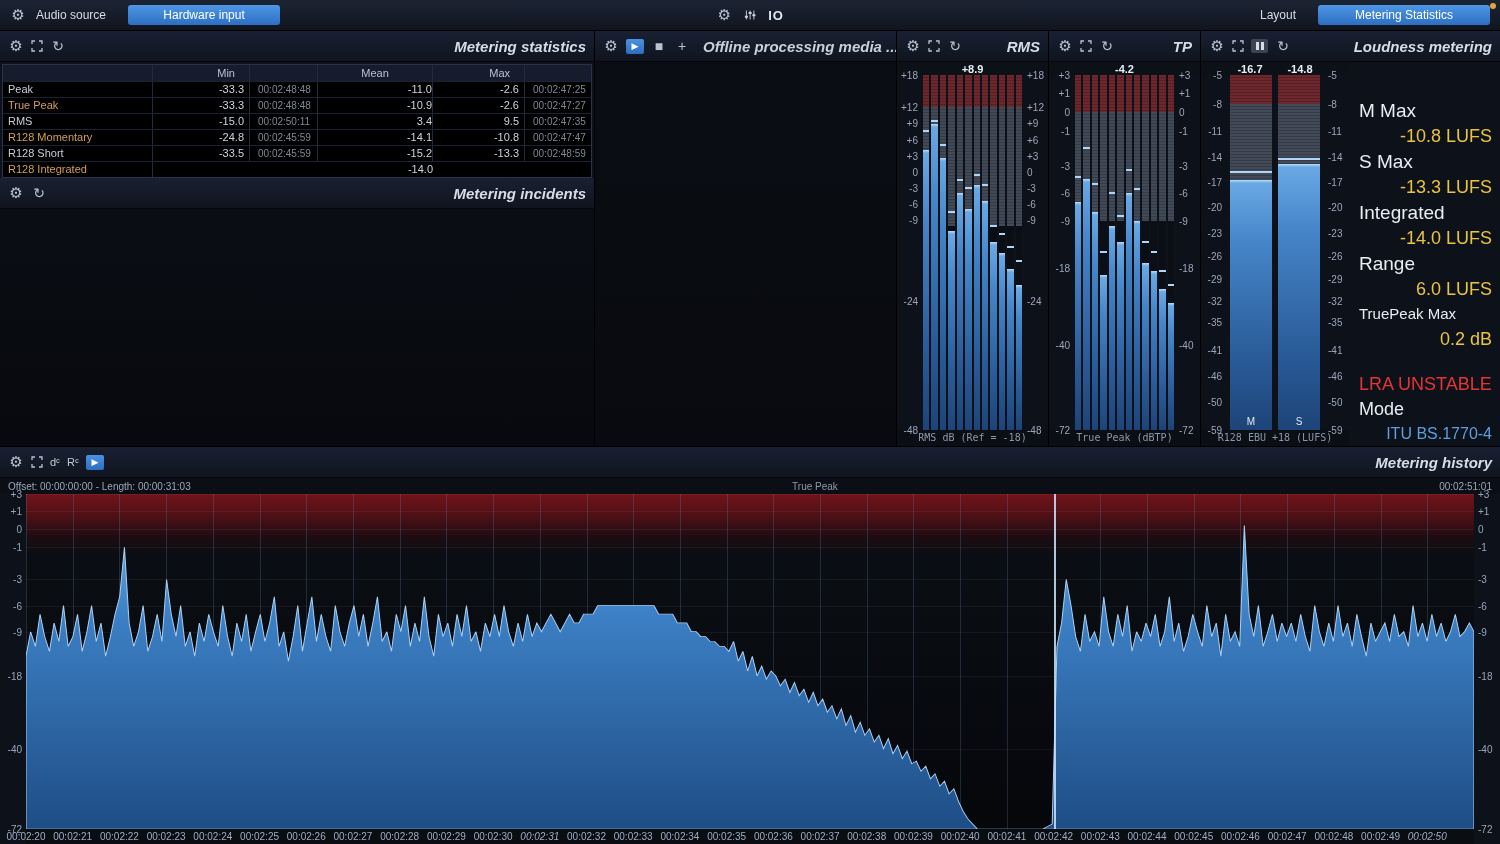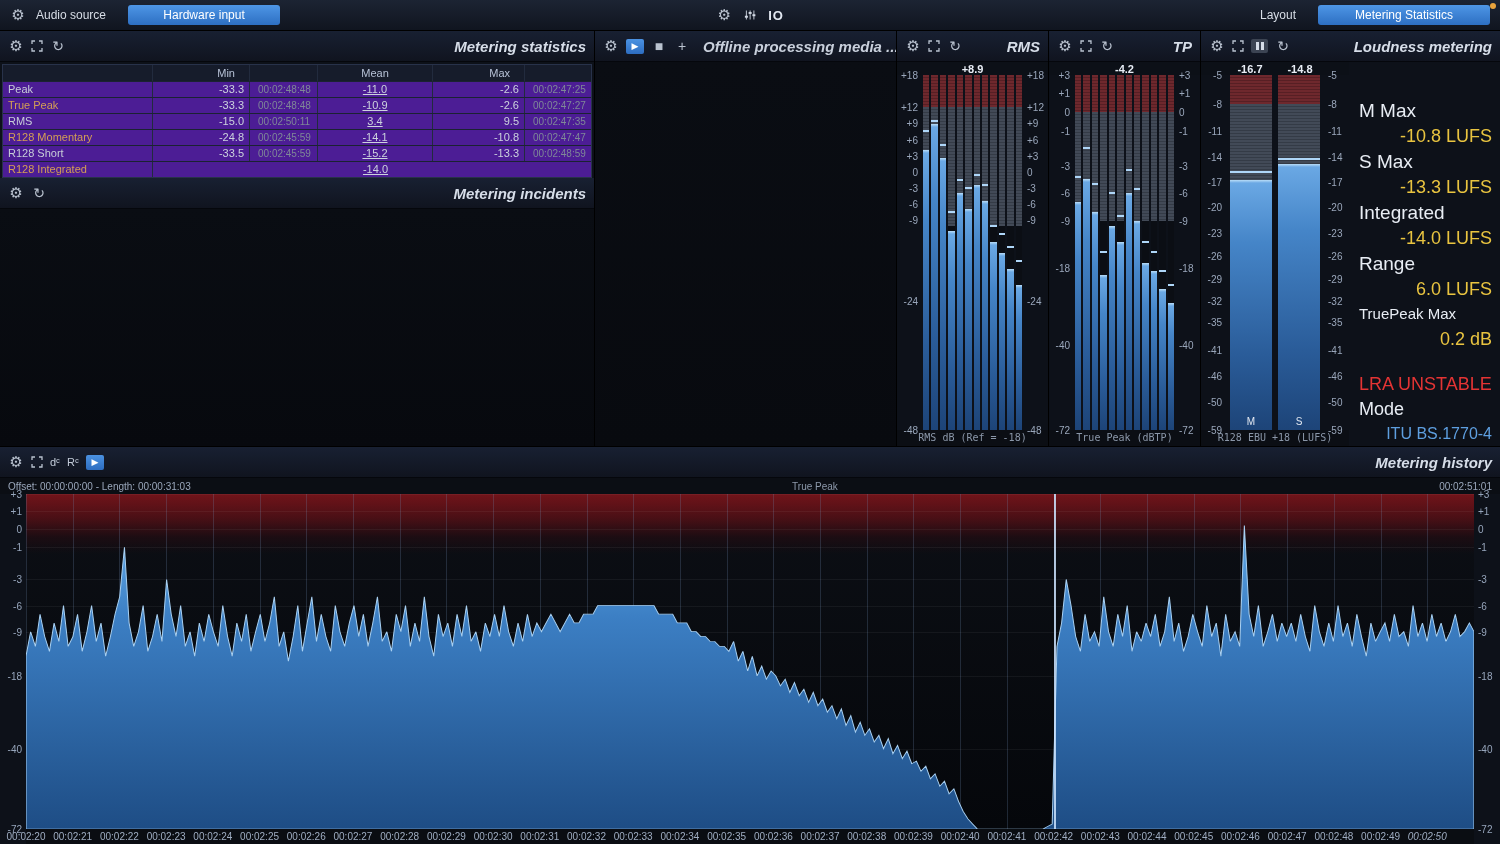--- a/index.html
+++ b/index.html
@@ -39,32 +39,32 @@
   .pause-ic i{width:3px;height:8px;background:#d6dde8;display:block;}
   .mini-ic{font-size:11px;color:#c3ccd9;cursor:pointer;flex:0 0 auto;}
 
   
   .col-left{display:flex;flex-direction:column;background:#0d1119;min-width:0;}
   .stats-panel{flex:0 0 auto;}
   .incidents-panel{flex:1;}
   .incidents-body{flex:1;background:linear-gradient(#0a0d13,#07090e);}
 
   
-  .stats-table{margin:2px 2px 0 2px;border:1px solid #28324a;font-size:11px;background:#4c1d95;}
+  .stats-table{margin:2px 2px 0 2px;border:1px solid #28324a;font-size:11px;background:#000000;}
   .srow{display:grid;grid-template-columns:150px 97px 68px 115px 92px 1fr;height:15px;line-height:15px;border-bottom:1px solid #1b2232;}
   .srow:last-child{border-bottom:none;}
   .srow.head{background:#161c2b;color:#b7c2d6;height:16px;line-height:16px;}
   .cell{border-right:1px solid #222b3e;overflow:hidden;white-space:nowrap;}
   .srow .cell:last-child{border-right:none;}
   .srow.merged .cell{border-right:none;}
   .srow.merged .cell:first-child{border-right:1px solid #222b3e;}
   .cell.rlabel{padding-left:5px;color:#c7cdd8;}
   .srow.alt .cell.rlabel{color:#d49f55;}
   .cell.num{text-align:right;padding-right:5px;color:#ccd3dd;}
-  .cell.mean{text-align:center;color:#ccd3dd;text-decoration:underline;}
+  .cell.mean{text-align:right;color:#ccd3dd;}
   .cell.time{padding-left:8px;color:#7f8897;font-size:10px;}
   .cell.hmin,.cell.hmax{text-align:right;padding-right:14px;}
   .cell.hmean{text-align:center;}
 
   .offline-body{flex:1;background:linear-gradient(#0a0d13,#080a0f);}
 
   
   .readout-row{height:13px;flex:0 0 13px;display:flex;align-items:center;justify-content:center;
     font-size:11px;font-weight:bold;color:#e9eef6;background:#0c1017;}
   .meter-wrap{flex:1;display:flex;min-height:0;}
@@ -669,21 +669,21 @@
         <span style="left: 3.22581%;">00:02:21</span>
         <span style="left: 6.45161%;">00:02:22</span>
         <span style="left: 9.67742%;">00:02:23</span>
         <span style="left: 12.9032%;">00:02:24</span>
         <span style="left: 16.129%;">00:02:25</span>
         <span style="left: 19.3548%;">00:02:26</span>
         <span style="left: 22.5806%;">00:02:27</span>
         <span style="left: 25.8065%;">00:02:28</span>
         <span style="left: 29.0323%;">00:02:29</span>
         <span style="left: 32.2581%;">00:02:30</span>
-        <span style="left: 35.4839%;">00:02:31</span>
+        <span style="left: 35.4839%; font-style: italic;">00:02:31</span>
         <span style="left: 38.7097%;">00:02:32</span>
         <span style="left: 41.9355%;">00:02:33</span>
         <span style="left: 45.1613%;">00:02:34</span>
         <span style="left: 48.3871%;">00:02:35</span>
         <span style="left: 51.6129%;">00:02:36</span>
         <span style="left: 54.8387%;">00:02:37</span>
         <span style="left: 58.0645%;">00:02:38</span>
         <span style="left: 61.2903%;">00:02:39</span>
         <span style="left: 64.5161%;">00:02:40</span>
         <span style="left: 67.7419%;">00:02:41</span>

